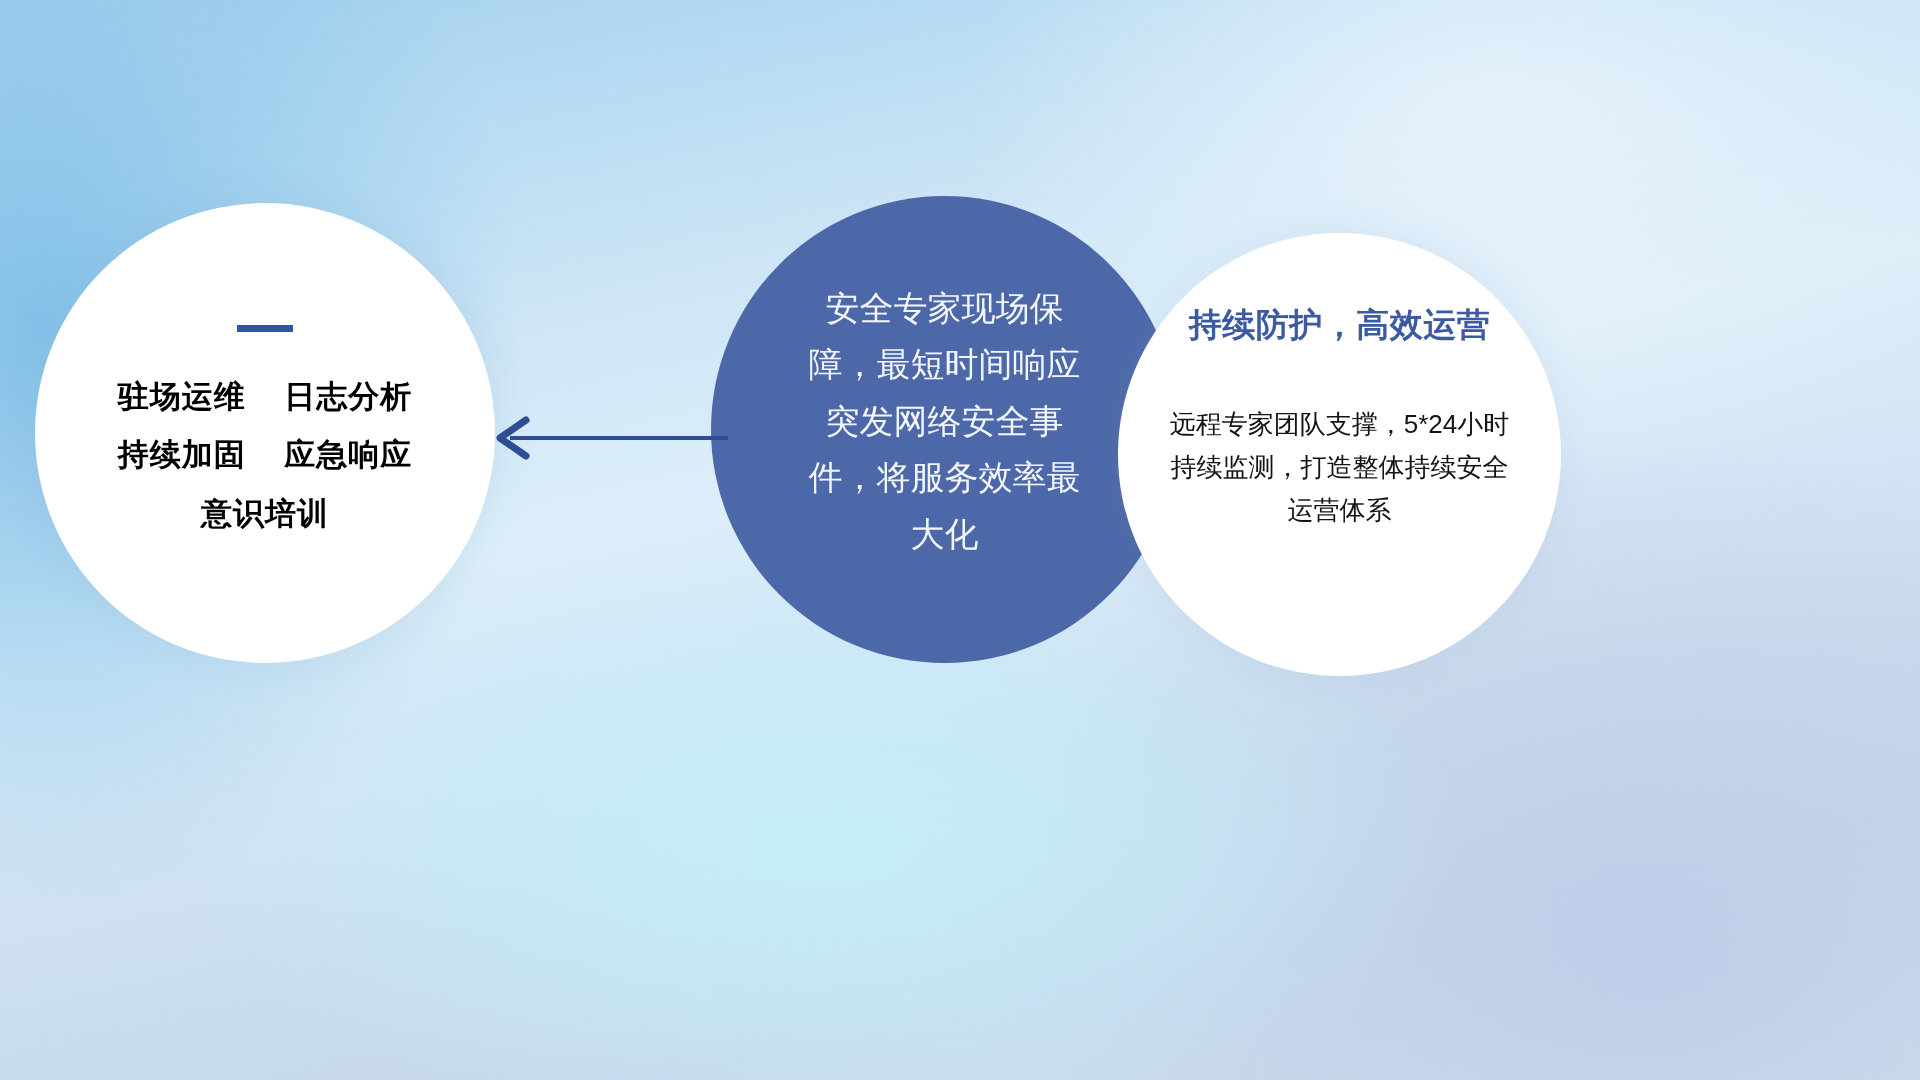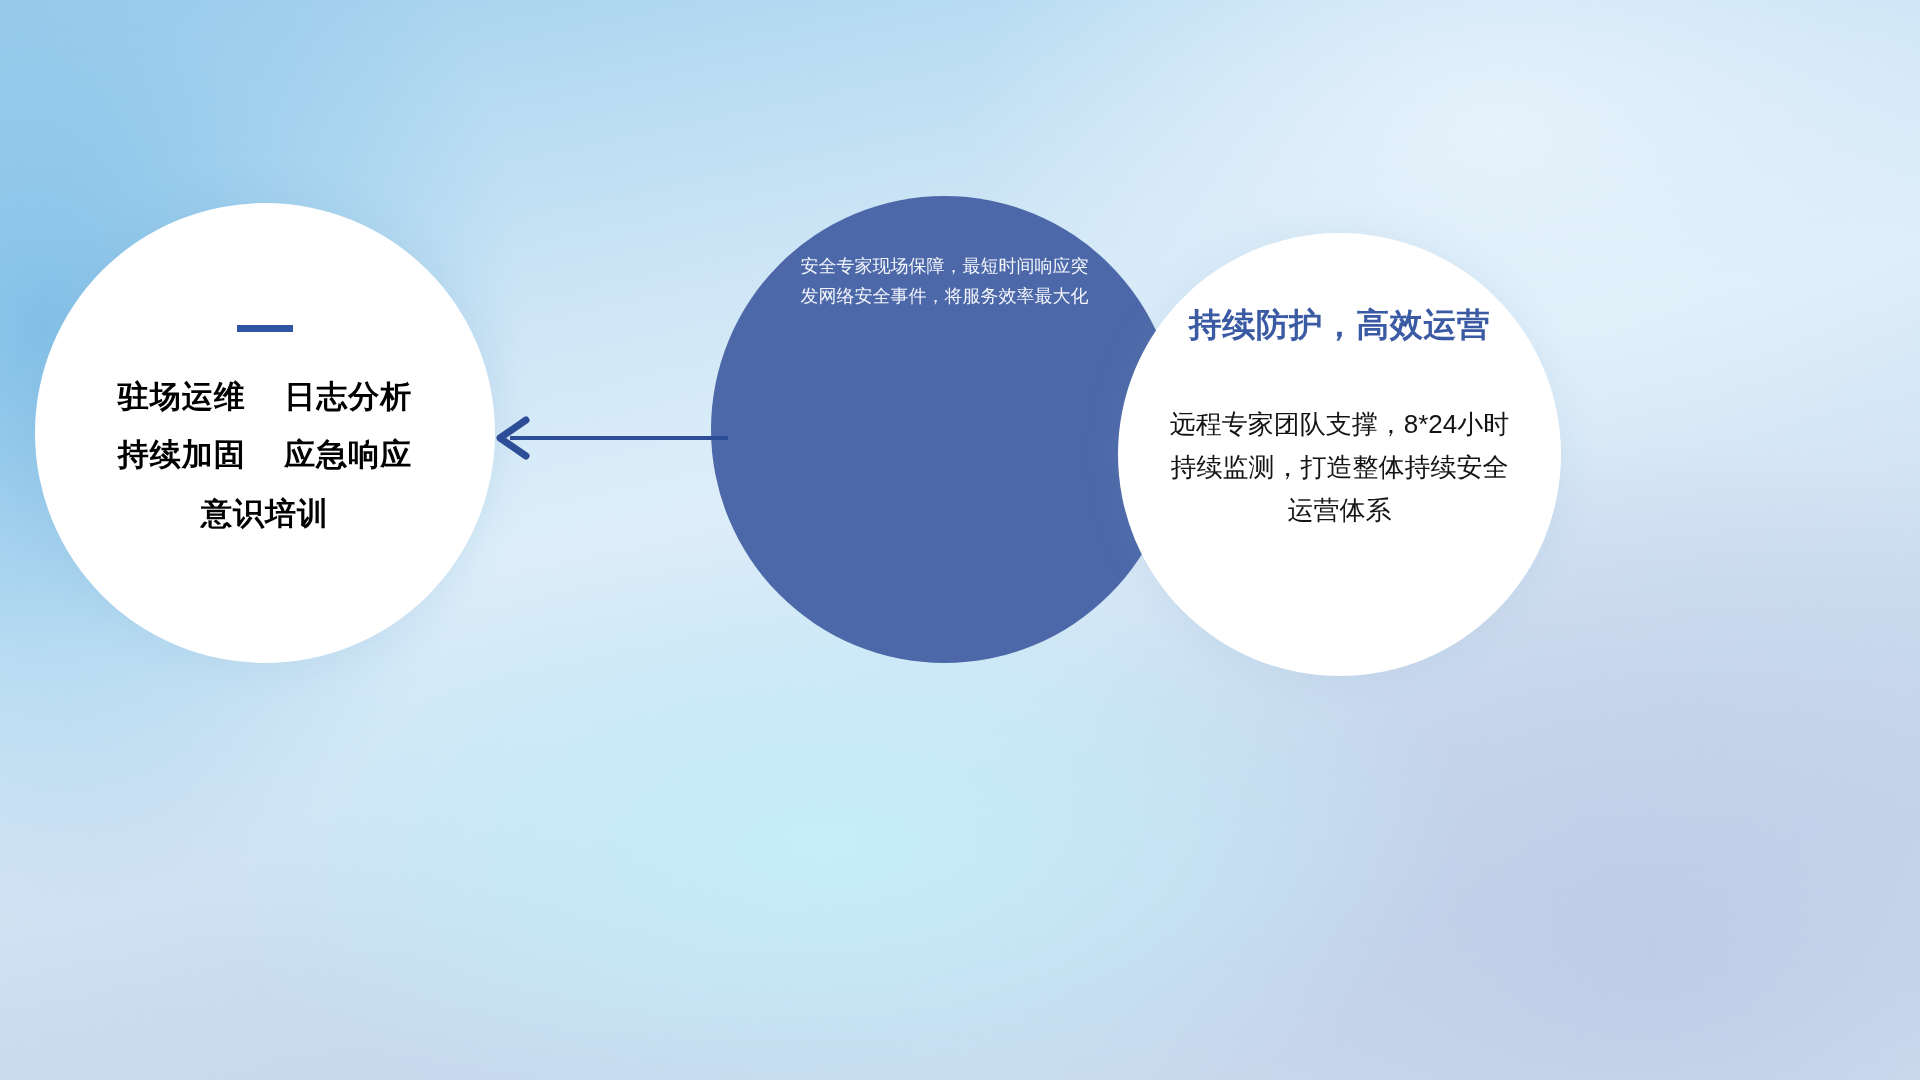--- a/index.html
+++ b/index.html
@@ -96,24 +96,24 @@
   }
   #circle-mid .heading {
     margin-top:96px;
     color:#ffffff;
     font-weight:bold;
     font-size:33px;
     letter-spacing:0.5px;
     white-space:nowrap;
   }
   #circle-mid .body {
-    margin-top:56px;
+    margin-top:84px;
     width:300px;
     color:#f2f5fb;
-    font-size:18px;
+    font-size:34px;
     line-height:1.66;
     text-align:center;
   }
 
   
   #circle-right {
     left:1118px; top:233px;
     width:443px; height:443px;
     background:#ffffff;
     box-shadow:0 0 36px rgba(120,160,200,0.14);
@@ -158,21 +158,21 @@
       <div class="row">意识培训</div>
     </div>
   </div>
 
   <div class="circle" id="circle-mid">
     <div class="body">安全专家现场保障，最短时间响应突发网络安全事件，将服务效率最大化</div>
   </div>
 
   <div class="circle" id="circle-right">
     <div class="heading">持续防护，高效运营</div>
-    <div class="body">远程专家团队支撑，8*24小时持续监测，打造整体持续安全运营体系</div>
+    <div class="body">远程专家团队支撑，5*24小时持续监测，打造整体持续安全运营体系</div>
   </div>
 
   <svg id="flow-arrow" viewBox="0 0 250 60">
     <line x1="248" y1="30" x2="30" y2="30" stroke="#2d4d96" stroke-width="4"></line>
     <polyline points="46,12 20,30 46,48" fill="none" stroke="#2d4d96" stroke-width="7" stroke-linecap="round" stroke-linejoin="round"></polyline>
   </svg>
 
 </div>
 
 </body></html>

